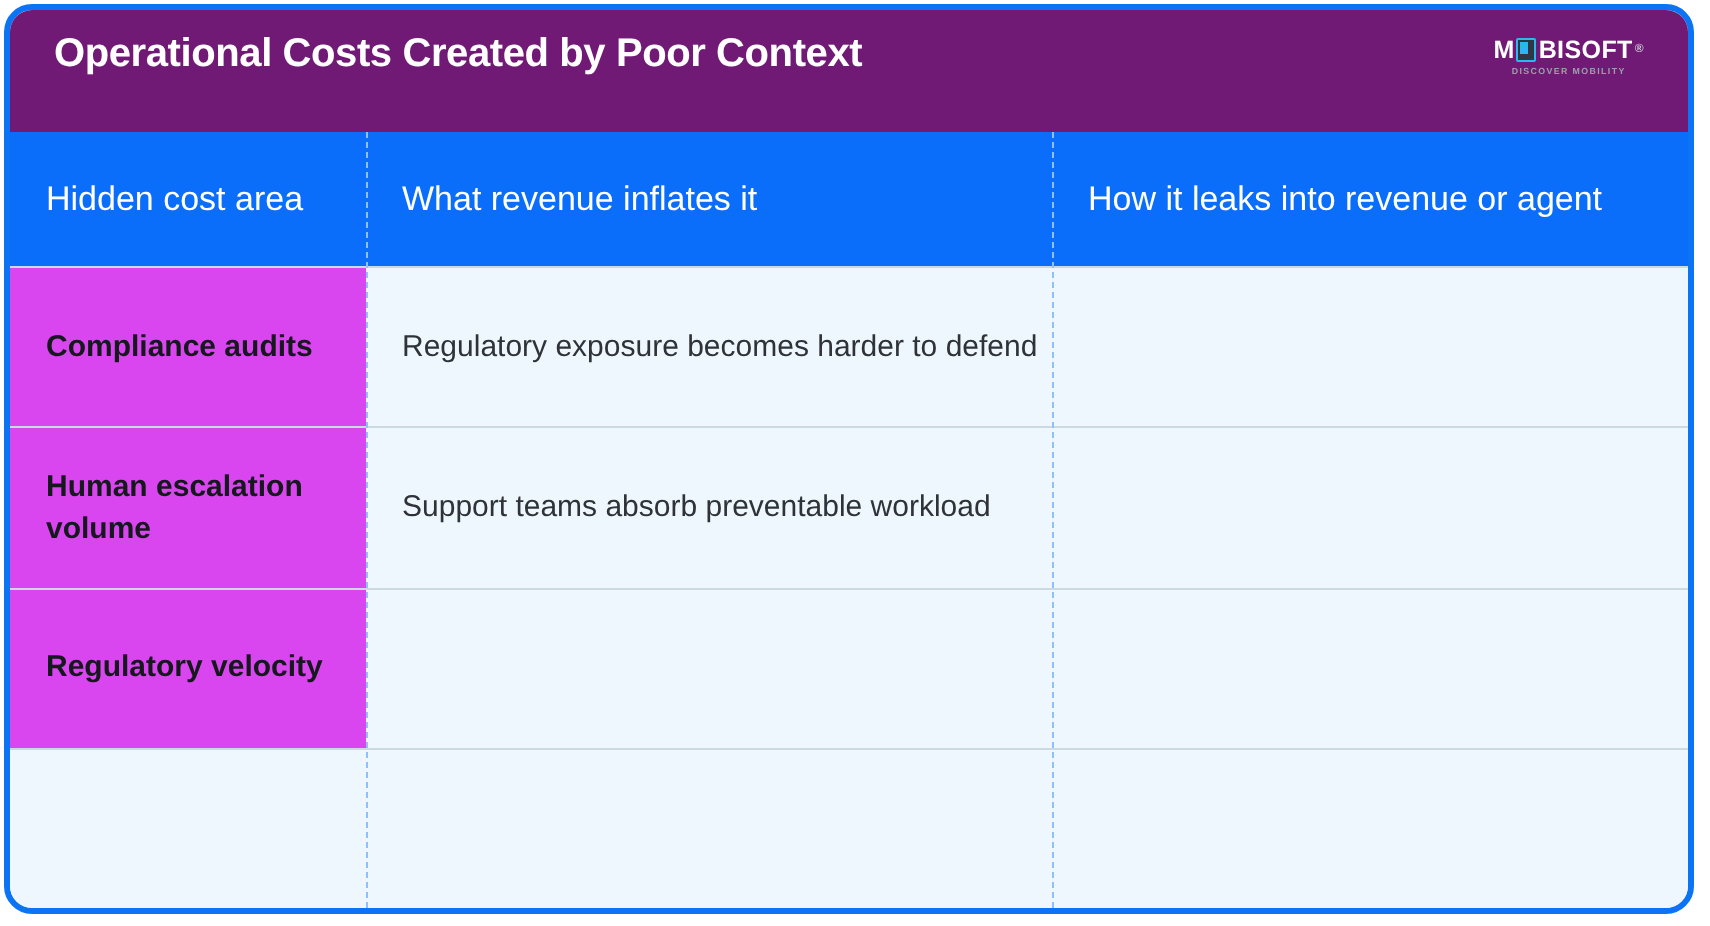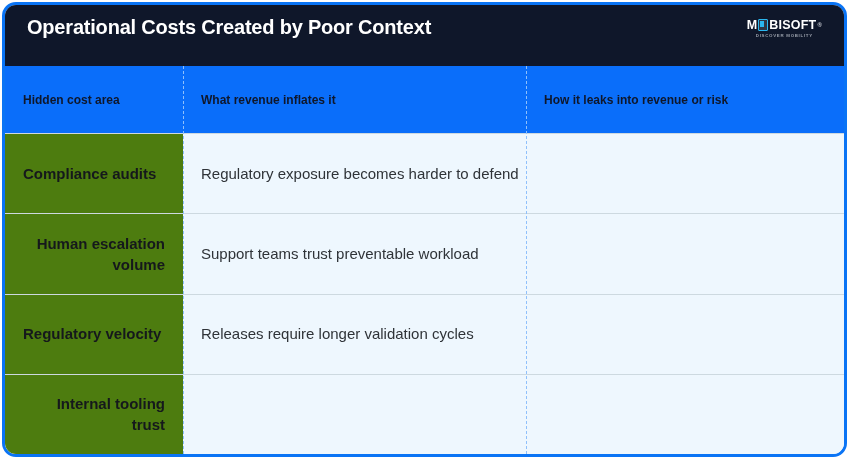--- a/index.html
+++ b/index.html
@@ -27,21 +27,21 @@
     border-radius: 14px;
     background: #eef7fe;
     overflow: hidden;
     display: flex;
     flex-direction: column;
   }
 
   
   #titlebar {
     flex: 0 0 61px;
-    background: #0f172a;
+    background: #701a75;
     display: flex;
     align-items: center;
     justify-content: space-between;
     padding: 0 22px 16px 22px;
     box-sizing: border-box;
   }
   #title-text {
     color: #ffffff;
     font-size: 20px;
     font-weight: bold;
@@ -110,23 +110,23 @@
   .row {
     display: flex;
     width: 100%;
   }
 
   #header-row {
     flex: 0 0 67px;
     background: #0a6efa;
   }
   #header-row .cell {
-    color: #0f172a;
-    font-size: 12px;
-    font-weight: bold;
+    color: #ffffff;
+    font-size: 17px;
+    font-weight: normal;
     display: flex;
     align-items: center;
   }
 
   .data-row {
     flex: 1 1 0;
     border-top: 1px solid #cdd9e0;
     background: #eef7fe;
   }
   .data-row:first-of-type {
@@ -137,26 +137,25 @@
     box-sizing: border-box;
     display: flex;
     align-items: center;
     padding: 0 18px;
   }
   .col-1 { flex: 0 0 178px; }
   .col-2 { flex: 0 0 343px; }
   .col-3 { flex: 1 1 auto; }
 
   .data-row .col-1 {
-    background: #4d7c0f;
+    background: #d946ef;
     color: #15181c;
     font-size: 15px;
     font-weight: 600;
     line-height: 1.42;
-    text-align: right;
   }
   .data-row .col-2,
   .data-row .col-3 {
     color: #2f3338;
     font-size: 15px;
     font-weight: normal;
     line-height: 1.45;
   }
   .data-row .col-3 { padding-right: 12px; }
 
@@ -189,39 +188,37 @@
       </div>
       <div id="logo-tagline">Discover Mobility</div>
     </div>
   </div>
 
   <div id="table">
 
     <div class="row" id="header-row">
       <div class="cell col-1">Hidden cost area</div>
       <div class="cell col-2">What revenue inflates it</div>
-      <div class="cell col-3">How it leaks into revenue or risk</div>
+      <div class="cell col-3">How it leaks into revenue or agent</div>
     </div>
 
     <div class="row data-row">
       <div class="cell col-1">Compliance audits</div>
       <div class="cell col-3">Regulatory exposure becomes harder to defend</div>
     </div>
 
     <div class="row data-row">
       <div class="cell col-1">Human escalation volume</div>
-      <div class="cell col-3">Support teams trust preventable workload</div>
+      <div class="cell col-3">Support teams absorb preventable workload</div>
     </div>
 
     <div class="row data-row">
       <div class="cell col-1">Regulatory velocity</div>
-      <div class="cell col-3">Releases require longer validation cycles</div>
-    </div>
-
-    <div class="row data-row">
-      <div class="cell col-1">Internal tooling trust</div>
+    </div>
+
+    <div class="row data-row">
     </div>
 
     <div class="divider" id="divider-1"></div>
     <div class="divider" id="divider-2"></div>
 
   </div>
 </div>
 
 </body></html>

